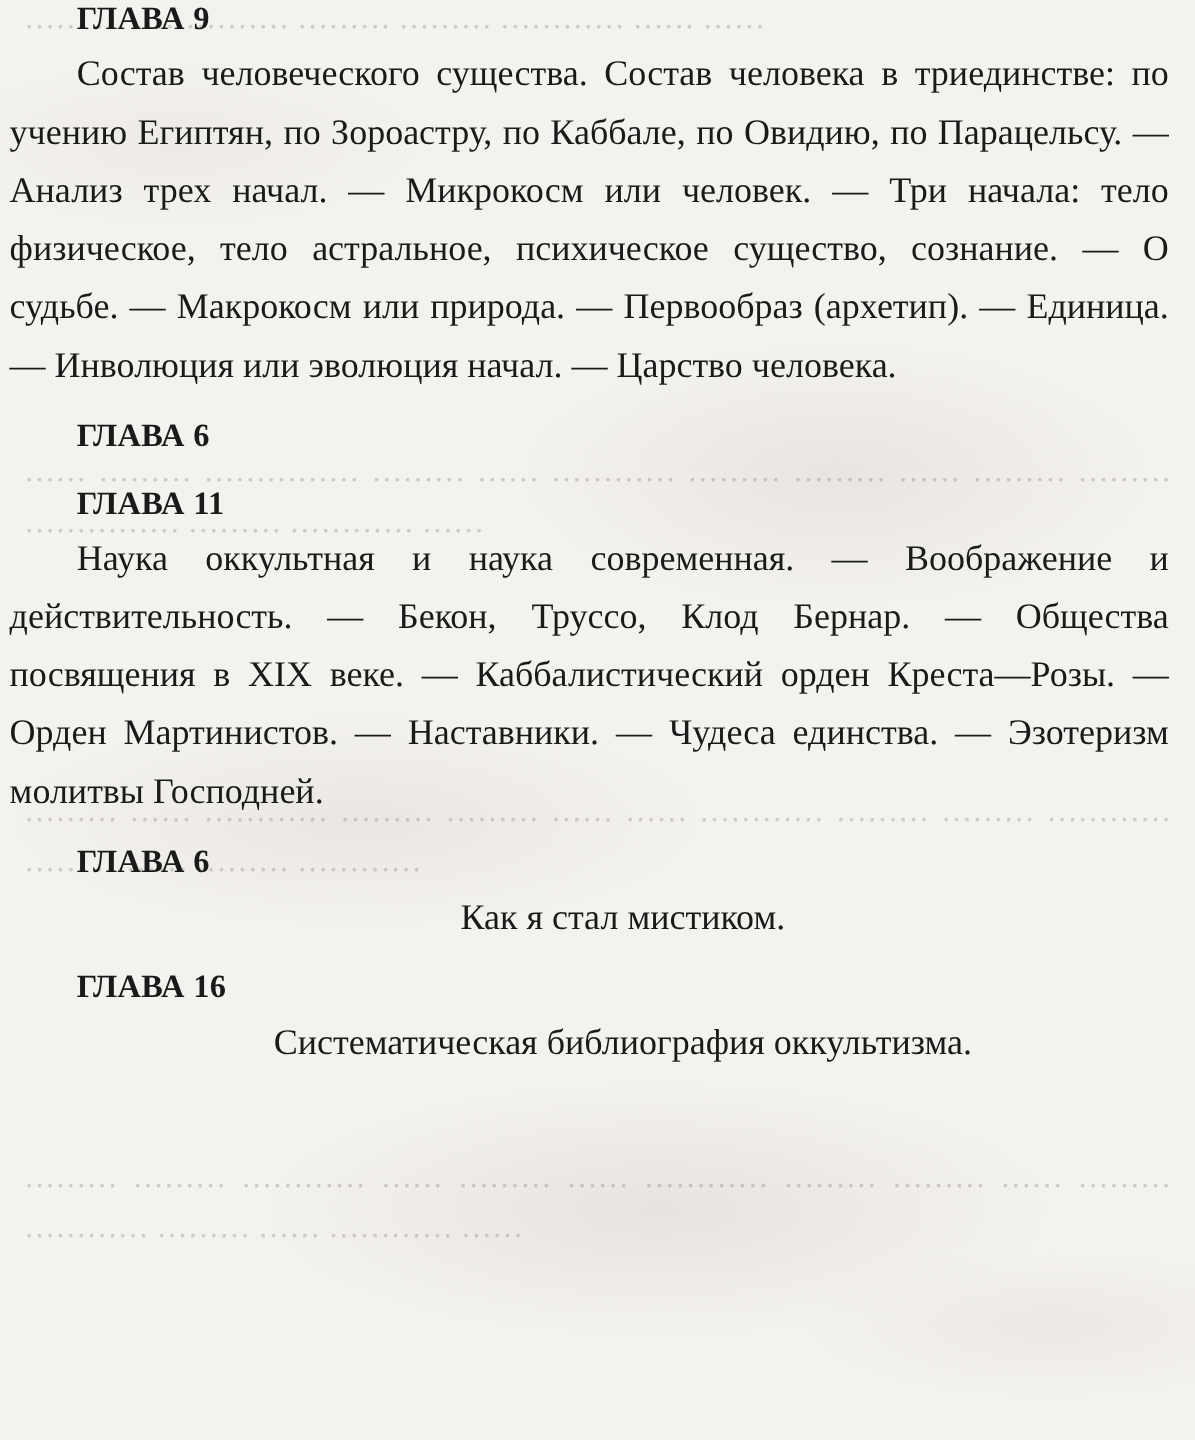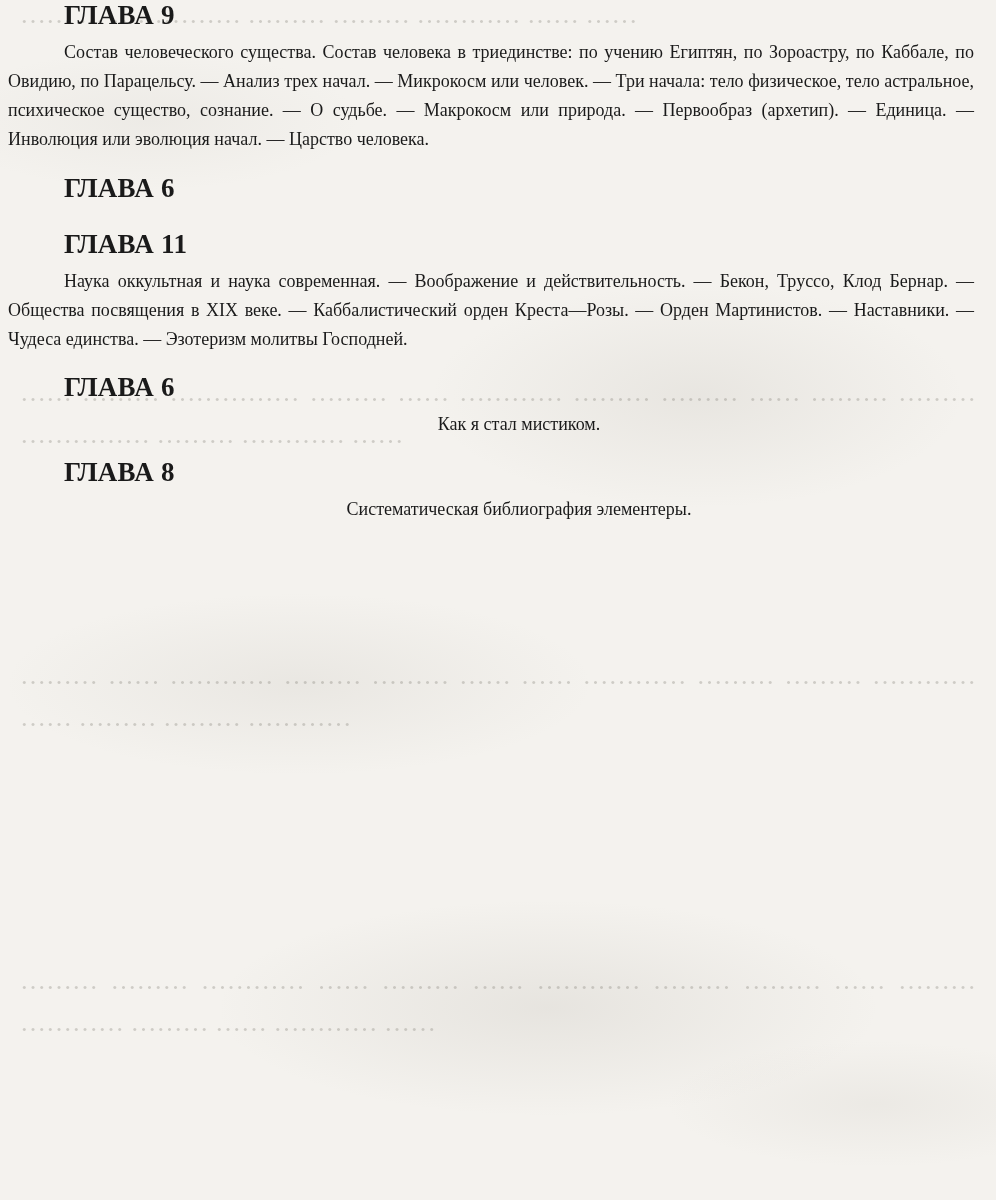--- a/index.html
+++ b/index.html
@@ -34,21 +34,21 @@
     width: 988px;
   }
   .chapter-heading {
     font-weight: bold;
     font-size: 27px;
     letter-spacing: 0.3px;
     margin: 0;
     padding-left: 56px;
   }
   .chapter-body {
-    font-size: 18px;
+    font-size: 30px;
     line-height: 1.62;
     text-align: justify;
     text-justify: inter-word;
     margin: 0;
     text-indent: 56px;
     hyphens: manual;
   }
   .chapter-body.no-justify {
     text-align: center;
   }
@@ -111,18 +111,18 @@
   </div>
 
   <div class="block">
     <div class="chapter-heading">ГЛАВА 6</div>
     <div class="gap-after-heading"></div>
     <div class="chapter-body no-justify">Как я стал мистиком.</div>
     <div class="gap-after-body"></div>
   </div>
 
   <div class="block">
-    <div class="chapter-heading">ГЛАВА 8</div>
+    <div class="chapter-heading">ГЛАВА 16</div>
     <div class="gap-after-heading"></div>
-    <div class="chapter-body no-justify">Систематическая библиография элементеры.</div>
+    <div class="chapter-body no-justify">Систематическая библиография оккультизма.</div>
   </div>
 
 </div>
 
 </body></html>

